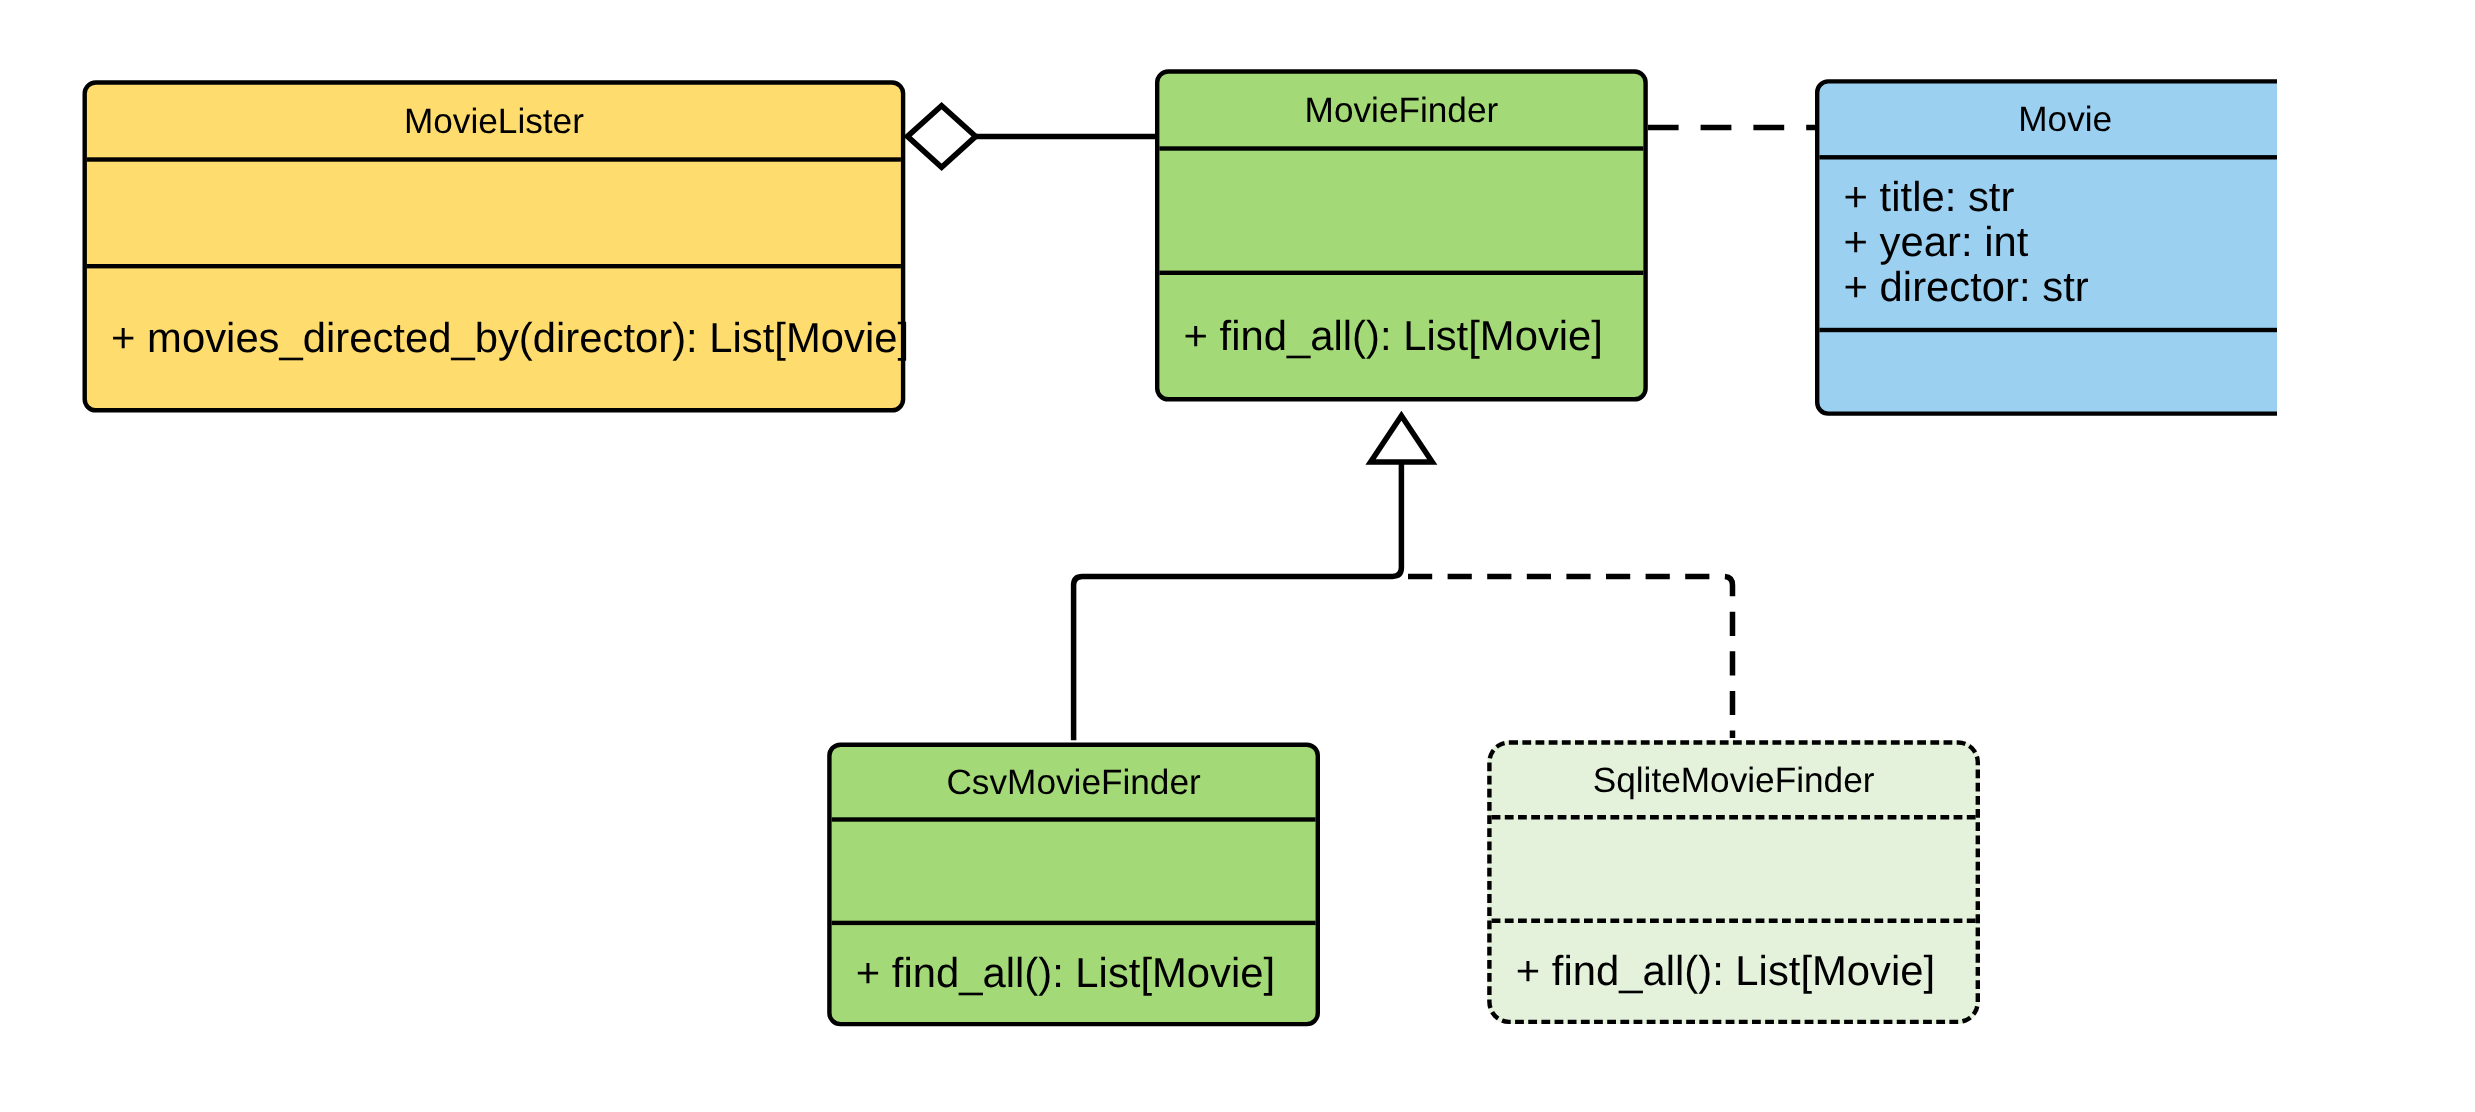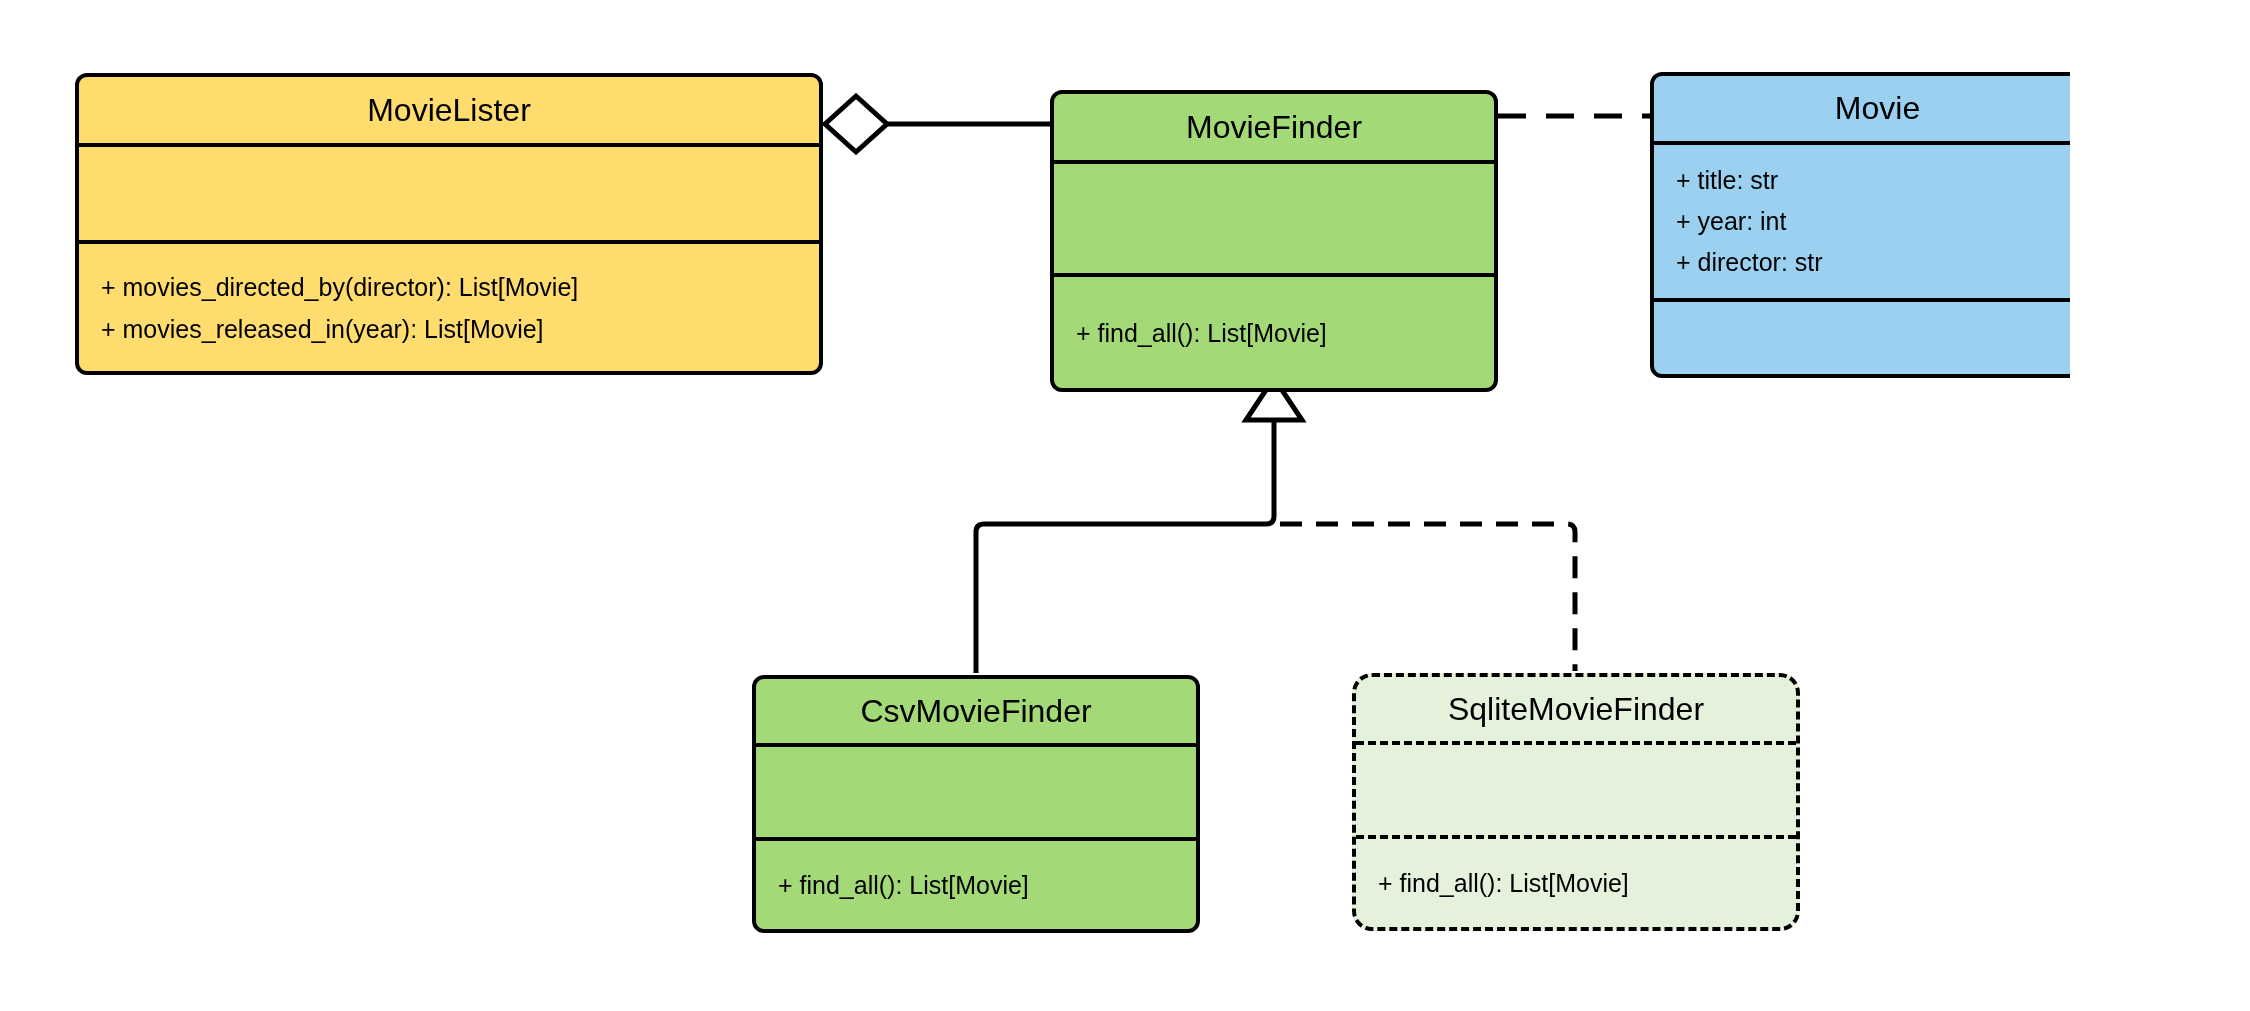--- a/index.html
+++ b/index.html
@@ -24,21 +24,21 @@
   .uml-title{
     flex:0 0 auto;
     display:flex;align-items:center;justify-content:center;
     font-size:32px;
   }
   .uml-compartment{
     border-top:4px solid #000;
     box-sizing:border-box;
     display:flex;flex-direction:column;justify-content:center;
     padding-left:22px;
-    font-size:25px;
+    font-size:38px;
   }
   .uml-class.dashed .uml-compartment{border-top-style:dashed;}
   .uml-compartment .member{line-height:42px;white-space:nowrap;}
   .grow{flex:1 1 auto;}
   svg .wire{stroke:#000;stroke-width:5;fill:none;}
   svg .marker-filled-white{fill:#fff;stroke:#000;stroke-width:5;stroke-linejoin:miter;}
 </style>
 </head>
 <body>
 
@@ -64,25 +64,24 @@
     <g>
       <path class="wire" stroke-dasharray="22 14" d="M1280 524 L1567 524 Q1575 524 1575 532 L1575 671"></path>
     </g>
   </svg>
 
   <div class="uml-class" style="left: 75px; top: 73px; width: 748px; height: 302px; background-color: rgb(255, 220, 110);">
     <div class="uml-title" style="height:66px;">MovieLister</div>
     <div class="uml-compartment" style="height:97px;"></div>
     <div class="uml-compartment grow">
       <div class="member">+ movies_directed_by(director): List[Movie]</div>
-      <div class="member">+ movies_released_in(year): List[Movie]</div>
     </div>
   </div>
 
-  <div class="uml-class" style="left: 1050px; top: 90px; width: 448px; height: 302px; background-color: rgb(163, 217, 119);">
+  <div class="uml-class" style="left: 1050px; top: 63px; width: 448px; height: 302px; background-color: rgb(163, 217, 119);">
     <div class="uml-title" style="height:66px;">MovieFinder</div>
     <div class="uml-compartment" style="height:113px;"></div>
     <div class="uml-compartment grow">
       <div class="member">+ find_all(): List[Movie]</div>
     </div>
   </div>
 
   <div class="uml-class" style="left: 1650px; top: 72px; width: 455px; height: 306px; background-color: rgb(155, 208, 241);">
     <div class="uml-title" style="height:65px;">Movie</div>
     <div class="uml-compartment" style="height:157px;">

